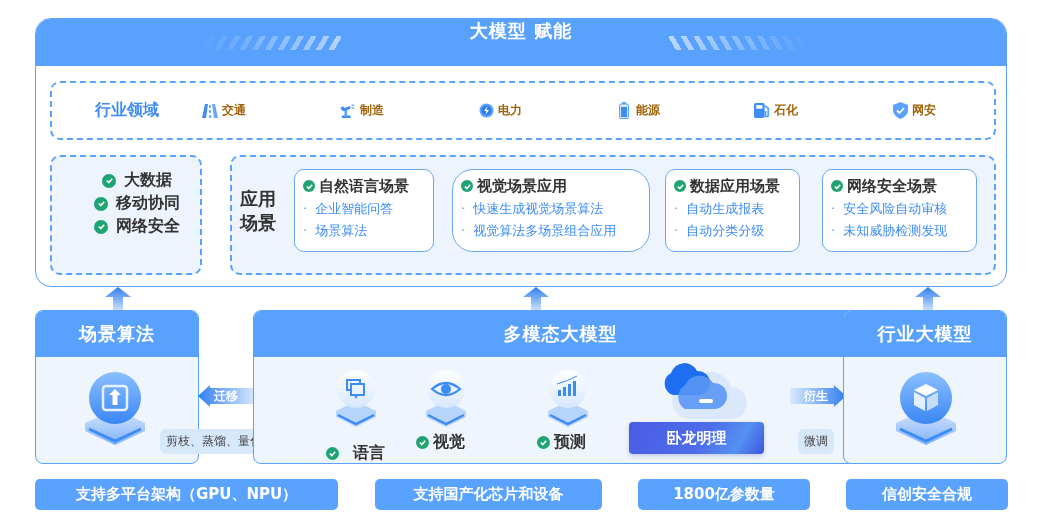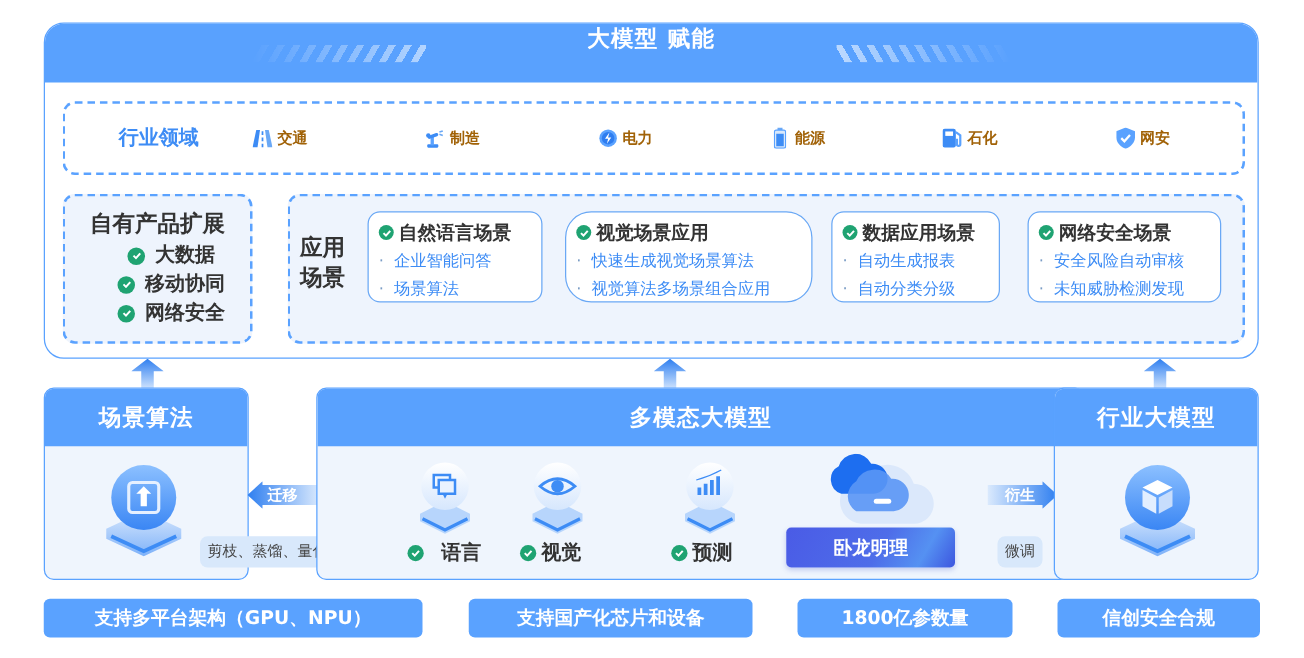--- a/index.html
+++ b/index.html
@@ -21,21 +21,21 @@
   .own-box { position: absolute; left: 14px; top: 136px; width: 152px; height: 120px; border: 2px dashed #5aa2ff; border-radius: 10px; background: #eef4fd; padding: 10px 0 0 0; }
   .own-title { font-size: 18px; font-weight: bold; color: #333; text-align: center; }
   .own-list { margin-left: 22px; margin-top: 2px; }
   .own-item { display: flex; align-items: center; gap: 8px; font-size: 16px; font-weight: bold; color: #333; height: 23px; justify-content: center; }
 
   .check { width: 14px; height: 14px; border-radius: 50%; background: #1fa372; display: inline-flex; align-items: center; justify-content: center; flex-shrink: 0; }
   .check svg { width: 9px; height: 9px; }
 
   .app-box { position: absolute; left: 194px; top: 136px; width: 766px; height: 120px; border: 2px dashed #5aa2ff; border-radius: 10px; background: #eef4fd; }
   .app-label { position: absolute; left: 8px; top: 30px; font-size: 18px; font-weight: bold; color: #333; line-height: 24px; width: 46px; }
-  .scene-card { position: absolute; top: 12px; height: 73px; border: 1.5px solid #6aa8f5; border-radius: 10px; background: #fff; padding: 6px 8px; }
+  .scene-card { position: absolute; top: 12px; height: 83px; border: 1.5px solid #6aa8f5; border-radius: 10px; background: #fff; padding: 6px 8px; }
   .scene-title { display: flex; align-items: center; gap: 4px; font-size: 15px; font-weight: bold; color: #333; height: 20px; }
   .scene-title .check { width: 12px; height: 12px; }
   .scene-sub { font-size: 13px; color: #3d8cf5; margin-top: 4px; white-space: nowrap; }
   .scene-sub .dot { color: #7a9cc5; margin-right: 8px; }
 
   
   .up-arrow { position: absolute; width: 26px; height: 24px; }
 
   
   .mid-box { position: absolute; top: 310px; height: 154px; border: 1.5px solid #5aa2ff; border-radius: 8px; background: #eff5fd; overflow: hidden; }
@@ -127,21 +127,20 @@
                 <path d="M7.5 0 L15 3 V8 C15 12 11.5 15.5 7.5 17 C3.5 15.5 0 12 0 8 V3z" fill="#5aa2ff"></path>
                 <path d="M4 8.5 L6.5 11 L11 6" stroke="#fff" stroke-width="1.8" fill="none"></path>
               </svg>
           </span>
           <span>网安</span>
         </div>
       </div>
     </div>
 
     <div class="own-box">
-      <div class="own-title">自有产品扩展</div>
       <div class="own-list">
         <div class="own-item">
           <span class="check">
               <svg viewBox="0 0 10 10">
                 <path d="M2 5 L4.2 7.2 L8 3" stroke="#fff" stroke-width="1.8" fill="none"></path>
               </svg>
             </span>
           <span>大数据</span>
         </div>
         <div class="own-item">
@@ -299,21 +298,21 @@
       <path d="M4 42 L24 32 L44 42 L44 48 L24 58 L4 48z" fill="#a9cdfb" opacity="0.8"></path>
       <path d="M6 46 L24 55 L42 46" stroke="#3d8cf5" stroke-width="2.5" fill="none"></path>
       <circle cx="24" cy="20" r="19" fill="url(#sball)"></circle>
       <rect x="14" y="21" width="3" height="6" fill="#3d8cf5"></rect>
       <rect x="19" y="18" width="3" height="9" fill="#3d8cf5"></rect>
       <rect x="24" y="15" width="3" height="12" fill="#3d8cf5"></rect>
       <rect x="29" y="12" width="3" height="15" fill="#3d8cf5"></rect>
       <path d="M13 15 Q24 12 33 7" stroke="#3d8cf5" stroke-width="1" fill="none"></path>
     </svg>
 
-    <div class="cap-item" style="left:72px; top:121px;gap:14px;">
+    <div class="cap-item" style="left:72px; top:132px;gap:14px;">
       <span class="check">
           <svg viewBox="0 0 10 10">
             <path d="M2 5 L4.2 7.2 L8 3" stroke="#fff" stroke-width="1.8" fill="none"></path>
           </svg>
         </span>
       <span>语言</span>
     </div>
     <div class="cap-item" style="left:162px; top:121px;">
       <span class="check">
           <svg viewBox="0 0 10 10">

